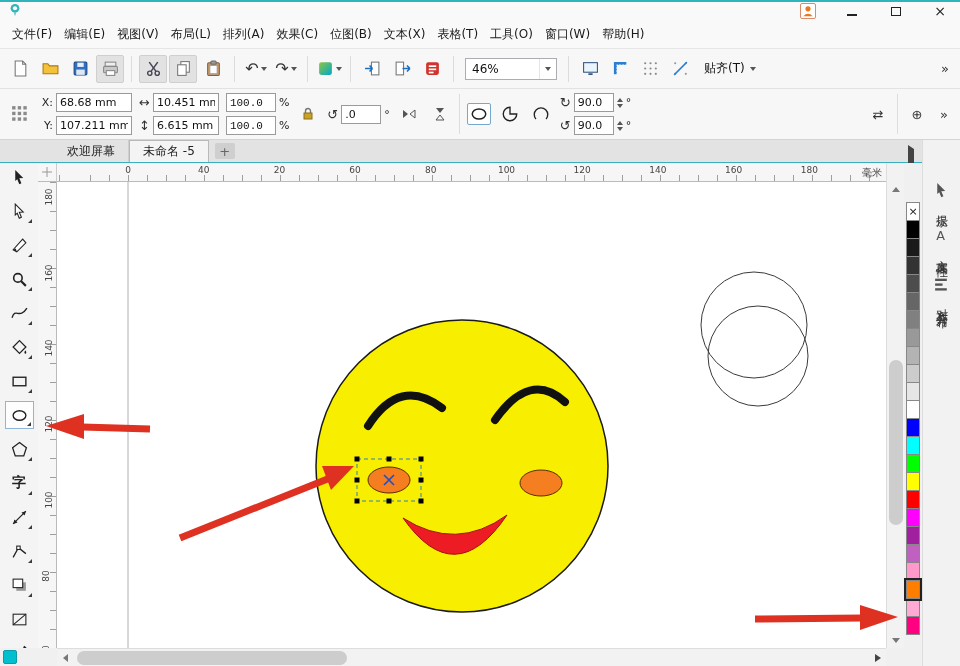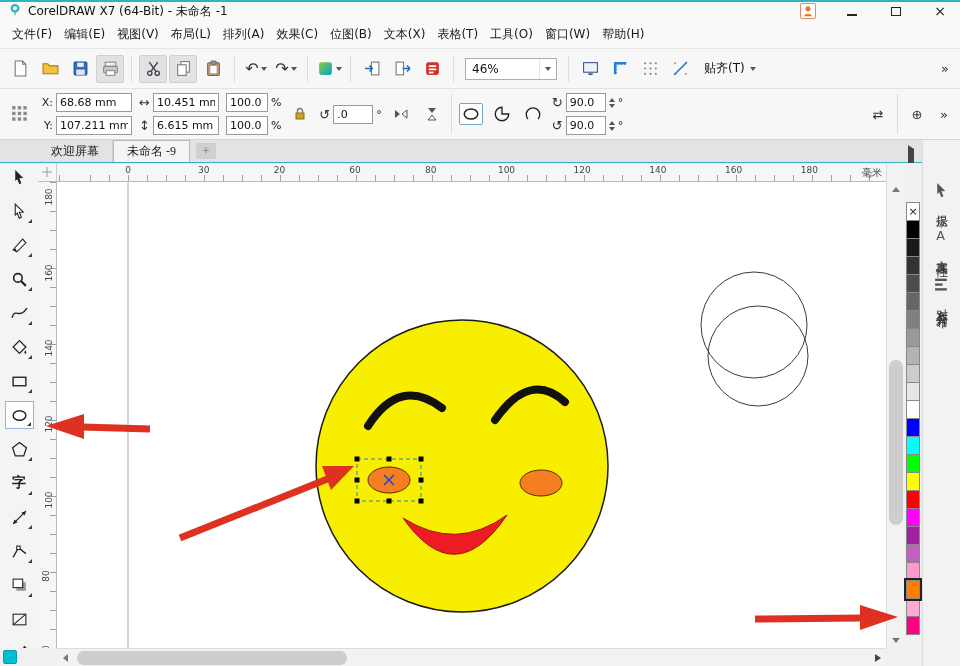--- a/index.html
+++ b/index.html
@@ -36,32 +36,32 @@
 #snap-wrap{display:flex;align-items:center;gap:5px;padding:0 8px;font-size:12px;}
 .overflow{color:#333;font-size:13px;padding:0 5px;margin-left:auto;}
 
 
 #propbar{left:0;top:88px;width:960px;height:52px;background:#f7f7f7;border-top:1px solid #e2e2e2;border-bottom:1px solid #d4d4d4;
   display:flex;align-items:center;gap:7px;padding:0 8px;}
 .pstack{display:flex;flex-direction:column;gap:4px;}
 .prow{display:flex;align-items:center;gap:3px;}
 .plabel{font-size:11px;color:#222;width:14px;text-align:right;}
 .pinput{height:19px;border:1px solid #9a9a9a;background:#fff;font-size:11px;padding:0 3px;font-family:inherit;color:#111;}
-.w76{width:76px;}.w66{width:66px;}.w42{width:42px;}.w40{width:40px;}
+.w76{width:76px;}.w66{width:66px;}.w42{width:50px;font-family:Liberation Mono, monospace;}.w40{width:40px;}
 .unit{font-size:11px;color:#222;}
 .picon{color:#333;font-size:13px;line-height:1;}
 .pbtn{width:24px;height:22px;display:flex;align-items:center;justify-content:center;border-radius:2px;}
 .pbtn.pressed{background:#fff;border:1px solid #78a7cc;}
 .psep{width:1px;height:40px;background:#ddd;}
 .spin{display:flex;flex-direction:column;gap:2px;}
 .pb-overflow{color:#333;font-size:13px;padding:0 4px;}
 
 
 #tabrow{left:0;top:140px;width:960px;height:23px;background:#e3e3e3;border-bottom:1px solid #35b0c0;
-  display:flex;align-items:flex-end;padding-left:38px;font-family:Liberation Serif, serif;}
+  display:flex;align-items:flex-end;padding-left:54px;}
 .doc-tab{height:22px;display:flex;align-items:center;padding:0 13px;font-size:12px;color:#222;border-right:1px solid #cfcfcf;}
 .doc-tab.active{background:#f4f4f4;border:1px solid #b9b9b9;border-bottom:none;}
 .newtab{width:20px;height:16px;margin:0 0 3px 6px;background:#cfcfcf;color:#666;display:flex;align-items:center;justify-content:center;font-size:13px;border-radius:2px;}
 #docker-expand{left:908px;top:149px;}
 #docker-close{left:934px;top:141px;font-size:13px;color:#333;}
 
 
 #toolbox{left:0;top:163px;width:38px;height:503px;background:#f4f4f4;display:flex;flex-direction:column;align-items:center;z-index:2;}
 .tool{width:29px;height:28px;min-height:28px;position:relative;display:flex;align-items:center;justify-content:center;margin-bottom:6px;color:#222;}
 .tool.flyout::after{content:"";position:absolute;right:2px;bottom:2px;border-left:4px solid transparent;border-bottom:4px solid #3c3c3c;}
@@ -122,21 +122,20 @@
 <body>
 
 <div id="titlebar" class="abs">
   <span>
     <svg width="14" height="14" viewBox="0 0 16 16">
         <circle cx="8" cy="6" r="5" fill="#2fb4bc"></circle>
         <circle cx="8" cy="6" r="2.4" fill="#fff"></circle>
         <path d="M7 11 L8 15 L9 11 Z" fill="#2fb4bc"></path>
       </svg>
   </span>
-  <span class="title">CorelDRAW X7 (64-Bit) - 未命名 -1</span>
   <div class="win-controls">
     <span class="user-frame">
       <svg width="12" height="12" viewBox="0 0 14 14">
           <circle cx="7" cy="4.5" r="3" fill="#e8781e"></circle>
           <path d="M1.5 13 Q7 7.5 12.5 13 Z" fill="#e8781e"></path>
         </svg>
     </span>
     <span class="win-btn">
         <span class="min-glyph"></span>
       </span>
@@ -425,21 +424,21 @@
   </div>
   <div class="psep"></div>
   <div class="pbtn">
     <span class="picon">⊕</span>
   </div>
   <div class="pb-overflow">»</div>
 </div>
 
 <div id="tabrow" class="abs">
     <div class="doc-tab">欢迎屏幕</div>
-    <div class="doc-tab active">未命名 -9</div>
+    <div class="doc-tab active">未命名 -5</div>
     <div class="newtab">+</div>
   </div>
 <div id="docker-expand" class="abs"><span class="tri-right"></span></div>
 <div id="docker-close" class="abs">×</div>
 
 <div id="toolbox" class="abs">
     <div class="tool">
       <svg width="17" height="17" viewBox="0 0 16 16">
         <path d="M4 1 L11.5 8.5 L7.8 8.6 L9.8 13.5 L7.8 14.4 L5.9 9.6 L4 11.4 Z" fill="#222"></path>
       </svg>
@@ -526,21 +525,21 @@
 
 <div id="ruler-corner" class="abs">
   <svg width="10" height="10" viewBox="0 0 10 10">
       <path d="M5 0 V10 M0 5 H10" stroke="#999"></path>
     </svg>
 </div>
 <div id="hruler" class="abs">
   <div class="ticks"></div>
   <span class="unit-label">毫米</span>
 <span class="hrnum" style="left: 71px;">0</span>
-    <span class="hrnum" style="left: 146.7px;">30</span>
+    <span class="hrnum" style="left: 146.7px;">40</span>
     <span class="hrnum" style="left: 222.4px;">20</span>
     <span class="hrnum" style="left: 298.1px;">60</span>
     <span class="hrnum" style="left: 373.8px;">80</span>
     <span class="hrnum" style="left: 449.5px;">100</span>
     <span class="hrnum" style="left: 525.2px;">120</span>
     <span class="hrnum" style="left: 600.9px;">140</span>
     <span class="hrnum" style="left: 676.6px;">160</span>
     <span class="hrnum" style="left: 752.3px;">180</span>
   </div>
 <div id="vruler" class="abs">

